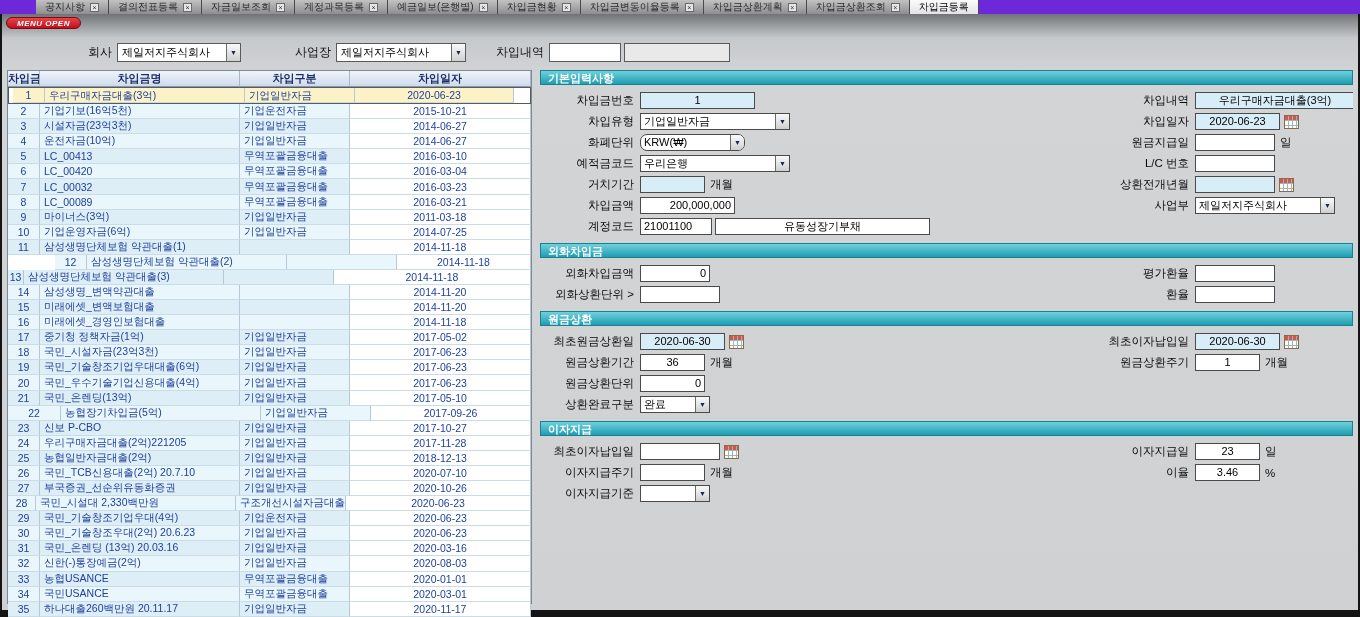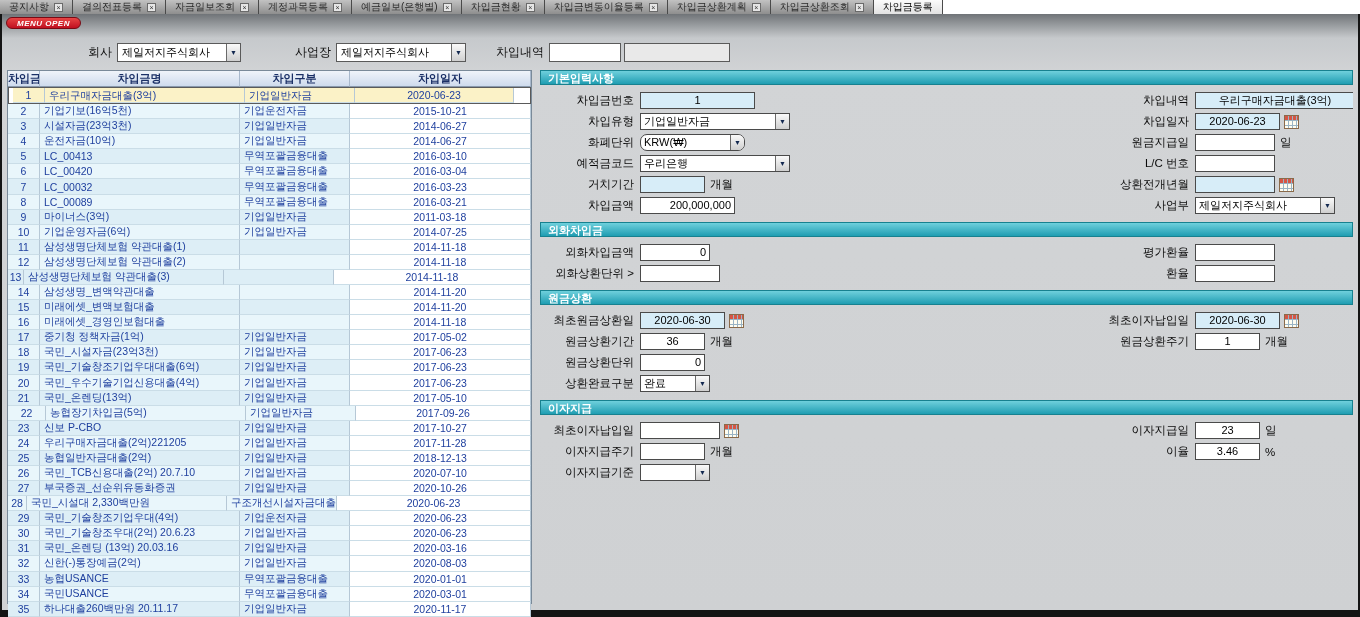--- a/index.html
+++ b/index.html
@@ -1,21 +1,21 @@
 <!DOCTYPE html>
 <html style="--accent: #1f9db2; --sel-row: #fbf2c7; --grid-text: #1e3f9e; --menu-open: #c01020;"><head>
 <meta charset="utf-8">
 <style>
   * { margin:0; padding:0; box-sizing:border-box; }
   html,body { width:1360px; height:617px; overflow:hidden; }
   body { background:#141414; font-family:"Liberation Sans","DejaVu Sans",sans-serif; }
   #app { position:relative; width:1360px; height:617px; background:#141414; }
 
   
-  .tabbar { position:absolute; top:0; left:0; right:0; height:14px; background:#ffffff; display:flex; overflow:hidden; }
+  .tabbar { position:absolute; top:0; left:0; right:0; height:14px; background:#6d28d9; display:flex; overflow:hidden;padding-left:36px; }
   .tab { display:flex; align-items:center; gap:5px; padding:0 9px; font-size:10px; color:#2a2a2a;
          background:linear-gradient(#c2c2c2,#8e8e8e); border-right:1px solid #4a4a4a; white-space:nowrap; cursor:pointer; }
   .tab.active { background:linear-gradient(#fbfbfb,#e2e2e2); color:#000; }
   .tclose { width:9px; height:9px; background:#e6e6e6; border:1px solid #6a6a6a; font-size:7px; line-height:7px; text-align:center; color:#333; }
 
   
   .content { position:absolute; top:14px; left:2px; right:2px; bottom:7px;
              background:linear-gradient(180deg,#707478 0px,#c6c9cc 24px,#d2d4d6 60px,#cfd1d3 100%); }
 
   .menu-open { position:absolute; top:3px; left:4px; height:12px; line-height:11px; padding:0 10px;
@@ -205,21 +205,21 @@
             <div class="gc gc2" style="width: 110px;">기업일반자금</div>
             <div class="gc gc3" style="flex: 1 1 0%;">2014-07-25</div>
           </div>
           <div class="gr">
             <div class="gc gc0" style="width: 32px;">11</div>
             <div class="gc gc1" style="width: 200px;">삼성생명단체보험 약관대출(1)</div>
             <div class="gc gc2" style="width: 110px;"></div>
             <div class="gc gc3" style="flex: 1 1 0%;">2014-11-18</div>
           </div>
           <div class="gr alt">
-            <div class="gc gc0" style="width: 32px;">12</div>
+            <div class="gc gc0" style="width: 32px; margin-left: 47px;">12</div>
             <div class="gc gc1" style="width: 200px;">삼성생명단체보험 약관대출(2)</div>
             <div class="gc gc2" style="width: 110px;"></div>
             <div class="gc gc3" style="flex: 1 1 0%;">2014-11-18</div>
           </div>
           <div class="gr">
             <div class="gc gc0" style="width: 16px;">13</div>
             <div class="gc gc1" style="width: 200px;">삼성생명단체보험 약관대출(3)</div>
             <div class="gc gc2" style="width: 110px;"></div>
             <div class="gc gc3" style="flex: 1 1 0%;">2014-11-18</div>
           </div>
@@ -265,21 +265,21 @@
             <div class="gc gc2" style="width: 110px;">기업일반자금</div>
             <div class="gc gc3" style="flex: 1 1 0%;">2017-06-23</div>
           </div>
           <div class="gr">
             <div class="gc gc0" style="width: 32px;">21</div>
             <div class="gc gc1" style="width: 200px;">국민_온렌딩(13억)</div>
             <div class="gc gc2" style="width: 110px;">기업일반자금</div>
             <div class="gc gc3" style="flex: 1 1 0%;">2017-05-10</div>
           </div>
           <div class="gr alt">
-            <div class="gc gc0" style="width: 38px;">22</div>
+            <div class="gc gc0" style="width: 53px;">22</div>
             <div class="gc gc1" style="width: 200px;">농협장기차입금(5억)</div>
             <div class="gc gc2" style="width: 110px;">기업일반자금</div>
             <div class="gc gc3" style="flex: 1 1 0%;">2017-09-26</div>
           </div>
           <div class="gr">
             <div class="gc gc0" style="width: 32px;">23</div>
             <div class="gc gc1" style="width: 200px;">신보 P-CBO</div>
             <div class="gc gc2" style="width: 110px;">기업일반자금</div>
             <div class="gc gc3" style="flex: 1 1 0%;">2017-10-27</div>
           </div>
@@ -301,21 +301,21 @@
             <div class="gc gc2" style="width: 110px;">기업일반자금</div>
             <div class="gc gc3" style="flex: 1 1 0%;">2020-07-10</div>
           </div>
           <div class="gr">
             <div class="gc gc0" style="width: 32px;">27</div>
             <div class="gc gc1" style="width: 200px;">부국증권_선순위유동화증권</div>
             <div class="gc gc2" style="width: 110px;">기업일반자금</div>
             <div class="gc gc3" style="flex: 1 1 0%;">2020-10-26</div>
           </div>
           <div class="gr alt">
-            <div class="gc gc0" style="width: 19px;">28</div>
+            <div class="gc gc0" style="width: 28px;">28</div>
             <div class="gc gc1" style="width: 200px;">국민_시설대 2,330백만원</div>
             <div class="gc gc2" style="width: 110px;">구조개선시설자금대출</div>
             <div class="gc gc3" style="flex: 1 1 0%;">2020-06-23</div>
           </div>
           <div class="gr">
             <div class="gc gc0" style="width: 32px;">29</div>
             <div class="gc gc1" style="width: 200px;">국민_기술창조기업우대(4억)</div>
             <div class="gc gc2" style="width: 110px;">기업운전자금</div>
             <div class="gc gc3" style="flex: 1 1 0%;">2020-06-23</div>
           </div>
@@ -417,20 +417,28 @@
         <div class="frow">
           <div class="fl">
             <span class="flabel" style="width: 100px;">차입금액</span>
             <div class="fbox" style="width: 95px; text-align: right;">200,000,000</div>
           </div>
           <div class="fr">
             <span class="flabel" style="width: 160px;">사업부</span>
             <div class="fbox selbox" style="width: 140px;">제일저지주식회사<span class="dd">▼</span></div>
           </div>
         </div>
+        <div class="frow">
+          <div class="fl">
+            <span class="flabel" style="width: 100px;">계정코드</span>
+            <div class="fbox" style="width: 72px;">21001100</div>
+            <div class="fbox" style="width: 215px; text-align: center;">유동성장기부채</div>
+          </div>
+          <div class="fr"></div>
+        </div>
         <div class="shead">외화차입금</div>
         <div class="frow">
           <div class="fl">
             <span class="flabel" style="width: 100px;">외화차입금액</span>
             <div class="fbox" style="width: 70px; text-align: right;">0</div>
           </div>
           <div class="fr">
             <span class="flabel" style="width: 160px;">평가환율</span>
             <div class="fbox" style="width: 80px;"></div>
           </div>

